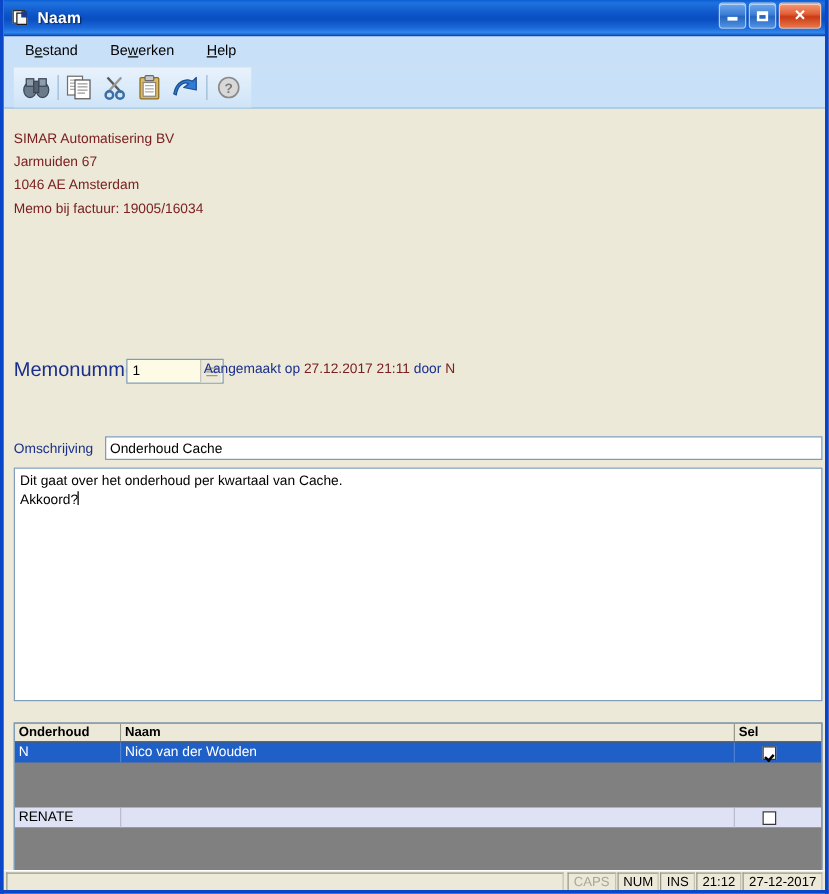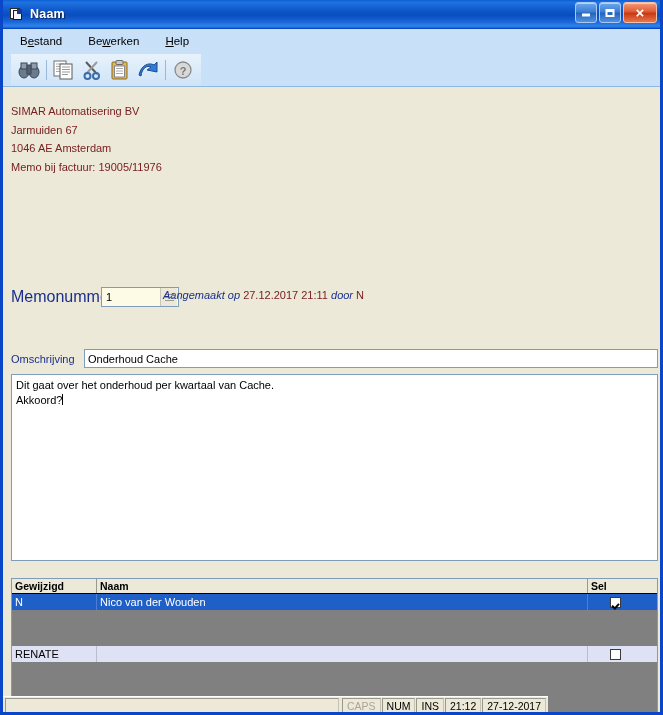--- a/index.html
+++ b/index.html
@@ -210,21 +210,21 @@
 
   
   #stampblock {
     position: absolute;
     left: 160px; top: 200px;
     line-height: 17px;
     font-size: 11px;
   }
   #stampblock .line { white-space: nowrap; }
   #stampblock .line.second { padding-left: 26px; }
-  .lbl-blue { color: #1a2f8c; font-style: italic; }
+  .lbl-blue { color: #1a2f8c; }
   .val-red  { color: #7a2020; }
 
   
   #omsrow {
     position: absolute;
     left: 8px; top: 262px;
     display: flex;
     align-items: center;
     width: 647px;
   }
@@ -328,21 +328,21 @@
     border: solid #000;
     border-width: 0 2px 2px 0;
     transform: rotate(42deg);
   }
   #grid-body-fill { background: #808080; height: 100%; }
 
   
   #statusbar {
     position: absolute;
     left: 0; bottom: 0;
-    width: 545px; height: 18px;
+    width: 657px; height: 18px;
     background: #ece9d8;
     border-top: 1px solid #ffffff;
     display: flex;
     align-items: center;
     justify-content: flex-end;
     padding-right: 2px;
   }
   #status-left {
     flex: 1; height: 16px;
     border: 1px solid #c5c2b3;
@@ -461,21 +461,21 @@
       </div>
     </div>
   </div>
 
   <div id="body">
 
     <div id="addrblock">
       <div>SIMAR Automatisering BV</div>
       <div>Jarmuiden 67</div>
       <div>1046 AE  Amsterdam</div>
-      <div>Memo bij factuur: 19005/11976</div>
+      <div>Memo bij factuur: 19005/16034</div>
     </div>
 
     <div id="memorow">
       <span id="memo-label">Memonummer</span>
       <div id="memo-spin">
         <span id="memo-value">1</span>
         <span id="memo-spin-btn">
             <i></i>
             <i></i>
             <i></i>
@@ -500,21 +500,21 @@
     </div>
 
     <div id="memo-text">
       <div>Dit gaat over het onderhoud per kwartaal van Cache.</div>
       <div></div>
       <div><span>Akkoord?</span><span class="caret"></span></div>
     </div>
 
     <div id="grid">
       <div id="grid-header">
-        <div class="gh c1">Gewijzigd</div>
+        <div class="gh c1">Onderhoud</div>
         <div class="gh c2">Naam</div>
         <div class="gh c3">Sel</div>
         <div class="gh c4"></div>
       </div>
       <div class="grow sel">
         <div class="gc c1">N</div>
         <div class="gc c2">Nico van der Wouden</div>
         <div class="gc c3">
             <span class="gbox checked"></span>
           </div>

